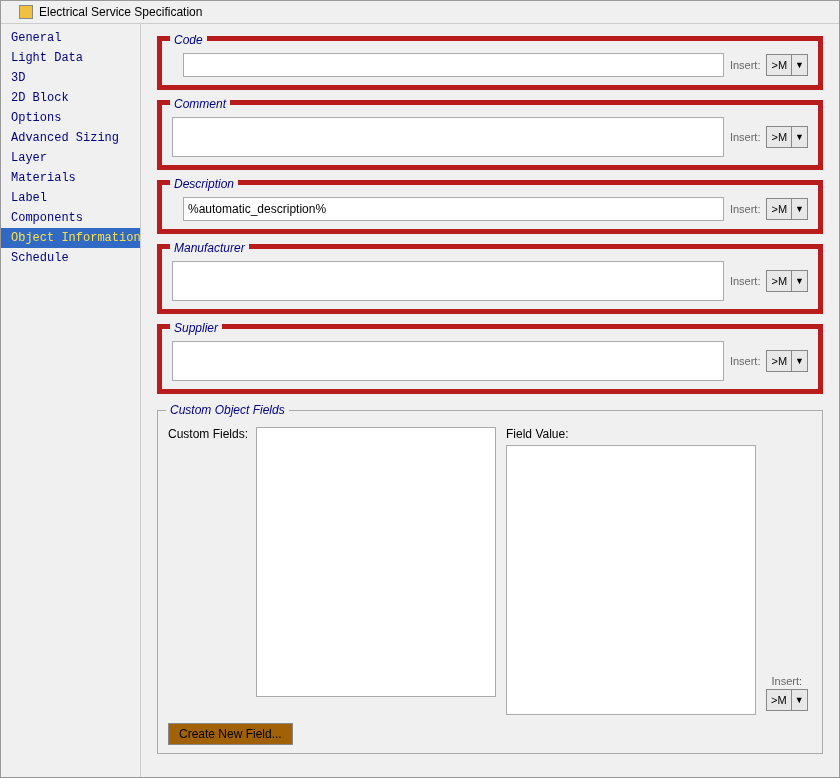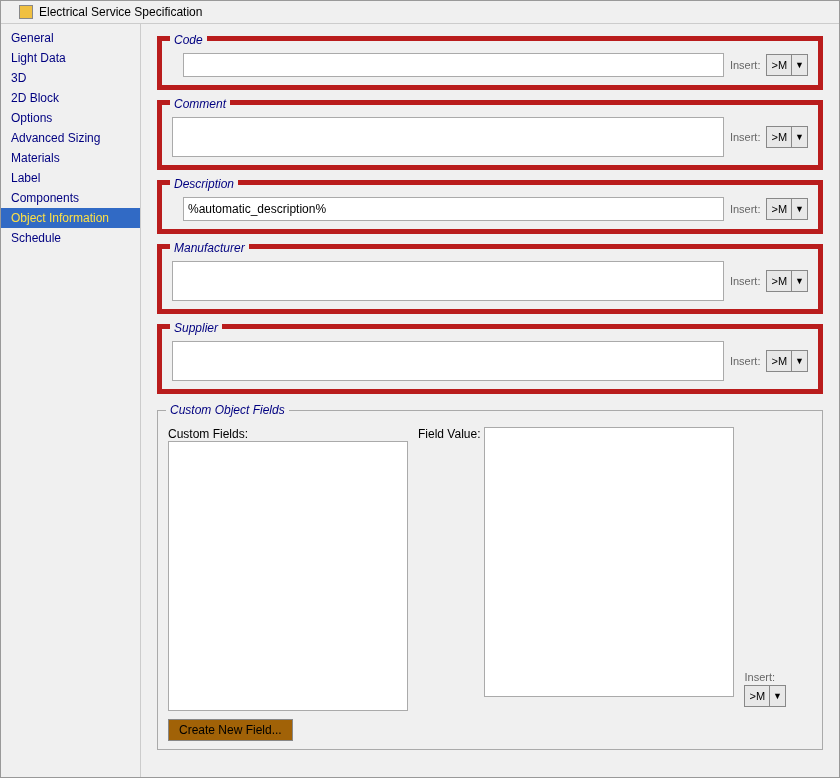--- a/index.html
+++ b/index.html
@@ -38,20 +38,21 @@
       display: flex;
       flex: 1;
       overflow: hidden;
     }
     .sidebar {
       width: 140px;
       background: #f0f0f0;
       border-right: 1px solid #ccc;
       padding: 4px 0;
       overflow-y: auto;
+      font-family: Liberation Mono, monospace;
     }
     .sidebar-item {
       padding: 3px 10px;
       cursor: pointer;
       font-size: 12px;
       color: #000080;
       white-space: nowrap;
     }
     .sidebar-item.active {
       background: #316ac5;
@@ -103,20 +104,21 @@
       background: #fff;
       font-size: 12px;
       padding: 2px 4px;
       outline: none;
       resize: none;
     }
     .insert-label {
       font-size: 11px;
       color: #666;
       white-space: nowrap;
+      text-align: center;
     }
     .insert-btn {
       display: flex;
       align-items: stretch;
       border: 1px solid #888;
       background: #e0e0e0;
       cursor: pointer;
       height: 22px;
     }
     .insert-btn-main {
@@ -156,36 +158,36 @@
       color: #000080;
       font-style: italic;
     }
     .custom-fields-body {
       display: flex;
       gap: 10px;
       margin-top: 8px;
     }
     .custom-col {
       display: flex;
-      flex-direction: column;
-      gap: 0;
+      flex-direction: row;
+      gap: 8px;
     }
     .custom-col-label {
       font-size: 12px;
       color: #000;
     }
     .custom-list {
       width: 240px;
       height: 270px;
       border: 1px solid #aaa;
       background: #fff;
     }
     .field-value-col {
       display: flex;
-      flex-direction: row;
+      flex-direction: column;
       gap: 4px;
     }
     .field-value-list {
       width: 250px;
       height: 270px;
       border: 1px solid #aaa;
       background: #fff;
     }
     .insert-right {
       display: flex;
@@ -213,20 +215,21 @@
   </div>
   <div class="main-content">
     <div class="sidebar">
 
     <div class="sidebar-item">General</div>
         <div class="sidebar-item">Light Data</div>
         <div class="sidebar-item">3D</div>
         <div class="sidebar-item">2D Block</div>
         <div class="sidebar-item">Options</div>
         <div class="sidebar-item">Advanced Sizing</div>
+        <div class="sidebar-item">Layer</div>
         <div class="sidebar-item">Materials</div>
         <div class="sidebar-item">Label</div>
         <div class="sidebar-item">Components</div>
         <div class="sidebar-item active">Object Information</div>
         <div class="sidebar-item">Schedule</div>
       </div>
     <div class="content-area">
 
       <div class="field-group">
         <span class="field-group-label">Code</span>

